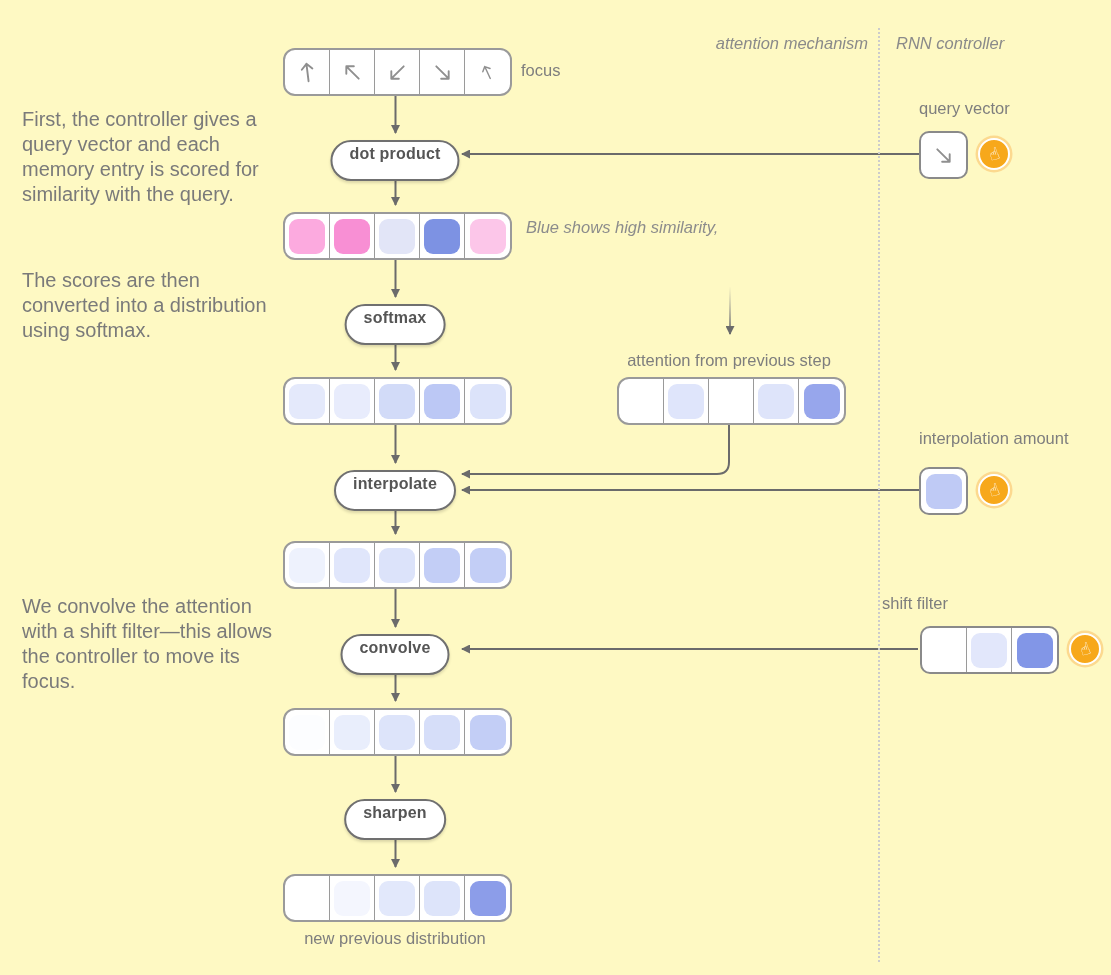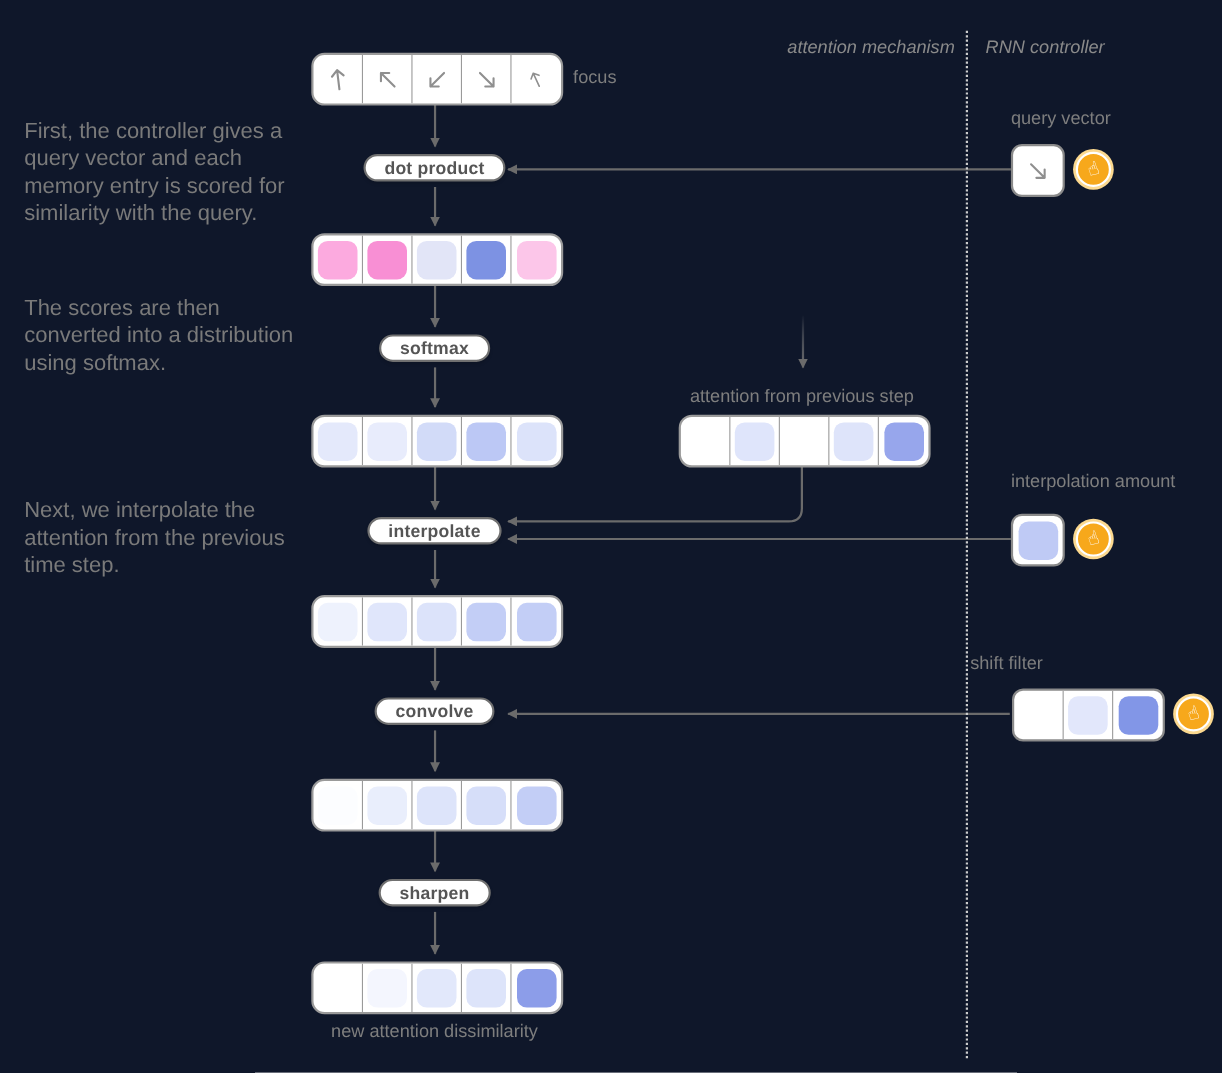--- a/index.html
+++ b/index.html
@@ -2,38 +2,38 @@
 <html style="--line: #6b6b6b; --cell-border: #9a9a9a; --pill-border: #707070; --text: #7a7a7a; --label: #7e7e7e; --hand: #f7a81b; --hand-ring: #fcd98f; --divider: #cccccc; --pill-text: #555555;"><head>
 <meta charset="utf-8">
 <style>
   :root{
     --line:#6b6b6b; --cell-border:#9a9a9a; --pill-border:#707070;
     --text:#7a7a7a; --label:#7e7e7e; --hand:#f7a81b; --hand-ring:#fcd98f;
     --divider:#cccccc; --pill-text:#555555;
   }
   *{margin:0;padding:0;box-sizing:border-box}
   body{background:#fff;font-family:"Liberation Sans","DejaVu Sans",sans-serif;}
-  #canvas{position:relative;width:1111px;height:975px;background:#0f172a;overflow:hidden}
+  #canvas{position:relative;width:1111px;height:975px;background:#fef9c3;overflow:hidden}
   svg.wires{position:absolute;left:0;top:0;pointer-events:none}
 
   .note{position:absolute;left:22px;width:264px;font-size:20px;line-height:25px;color:var(--text)}
 
   .hdr{position:absolute;top:34px;font-style:italic;font-size:16.5px;color:#8a8a8a}
   .hdr.left{left:608px;width:260px;text-align:right}
   .hdr.right{left:896px}
   .divider{position:absolute;left:878px;top:28px;height:934px;border-left:2px dotted var(--divider)}
 
   .row{position:absolute;display:flex;background:#fff;border:2px solid var(--cell-border);border-radius:12px;overflow:hidden}
   .row .cell{width:45px;height:44px;display:flex;align-items:center;justify-content:center;border-right:1.5px solid var(--cell-border)}
   .row .cell:last-child{border-right:none}
   .swatch{width:36px;height:35px;border-radius:9px}
   .row.single{border-radius:10px;border-color:#8a8a8a}
 
   .pill{position:absolute;left:395px;transform:translateX(-50%);background:#fff;
-    border:2px solid var(--pill-border);border-radius:999px;padding:3px 17px 0;
+    border:2px solid var(--pill-border);border-radius:999px;padding:3px 17px 16px;
     font-size:16px;font-weight:600;color:var(--pill-text);letter-spacing:.2px;
     box-shadow:0 2px 3px rgba(0,0,0,.14);white-space:nowrap;z-index:3}
 
   .dlabel{position:absolute;font-size:16.5px;color:var(--label);white-space:nowrap}
   .caption{position:absolute;left:526px;top:214px;font-size:16.5px;line-height:27px;
     font-style:italic;color:#8c8c8c}
 
   .hand{position:absolute;width:32px;height:32px;border-radius:50%;background:var(--hand);
     border:2px solid #fff;box-shadow:0 0 0 2.5px var(--hand-ring);cursor:pointer;
     display:flex;align-items:center;justify-content:center;z-index:4}
@@ -74,21 +74,21 @@
       <path d="M730 287 L730 334" stroke="url(#fade)"></path>
     </g>
   </svg>
 
   <div class="hdr left">attention mechanism</div>
   <div class="hdr right">RNN controller</div>
   <div class="divider"></div>
 
   <div class="note" style="top:107px">First, the controller gives a query vector and each memory entry is scored for similarity with the query.</div>
   <div class="note" style="top:268px">The scores are then converted into a distribution using softmax.</div>
-  <div class="note" style="top:452px">Next, we interpolate the attention from the previous time step.</div>
+  <div class="note" style="top:594px">We convolve the attention with a shift filter—this allows the controller to move its focus.</div>
 
   <div class="row" style="left:283px;top:48px">
       <div class="cell">
         <svg width="27" height="27" viewBox="0 0 24 24" style="transform:rotate(-52deg) scale(1)">
           <path d="M6.5 17.5 L17.5 6.5 M10.8 6.5 L17.5 6.5 L17.5 13.2" stroke="#8f8f8f" stroke-width="1.7" fill="none" stroke-linecap="round" stroke-linejoin="round"></path>
         </svg>
       </div>
       <div class="cell">
         <svg width="27" height="27" viewBox="0 0 24 24" style="transform:rotate(-90deg) scale(1)">
           <path d="M6.5 17.5 L17.5 6.5 M10.8 6.5 L17.5 6.5 L17.5 13.2" stroke="#8f8f8f" stroke-width="1.7" fill="none" stroke-linecap="round" stroke-linejoin="round"></path>
@@ -129,20 +129,21 @@
         <div class="swatch" style="background: rgb(226, 229, 247);"></div>
       </div>
       <div class="cell">
         <div class="swatch" style="background: rgb(125, 146, 227);"></div>
       </div>
       <div class="cell">
         <div class="swatch" style="background: rgb(252, 198, 233);"></div>
       </div>
     </div>
   <div class="caption">
+    <div>Blue shows high similarity,</div>
   </div>
 
   <div class="row" style="left:283px;top:377px">
       <div class="cell">
         <div class="swatch" style="background: rgb(228, 233, 251);"></div>
       </div>
       <div class="cell">
         <div class="swatch" style="background: rgb(232, 236, 252);"></div>
       </div>
       <div class="cell">
@@ -215,21 +216,21 @@
       <div class="cell">
         <div class="swatch" style="background: rgb(226, 232, 251);"></div>
       </div>
       <div class="cell">
         <div class="swatch" style="background: rgb(221, 228, 250);"></div>
       </div>
       <div class="cell">
         <div class="swatch" style="background: rgb(140, 157, 233);"></div>
       </div>
     </div>
-  <div class="dlabel center-x" style="left:395px;top:929px">new attention dissimilarity</div>
+  <div class="dlabel center-x" style="left:395px;top:929px">new previous distribution</div>
 
   <div class="dlabel" style="left:919px;top:99px">query vector</div>
   <div class="row single" style="left:919px;top:131px">
       <div class="cell">
         <svg width="27" height="27" viewBox="0 0 24 24" style="transform:rotate(90deg) scale(1)">
           <path d="M6.5 17.5 L17.5 6.5 M10.8 6.5 L17.5 6.5 L17.5 13.2" stroke="#8f8f8f" stroke-width="1.7" fill="none" stroke-linecap="round" stroke-linejoin="round"></path>
         </svg>
       </div>
     </div>
   <div class="hand" style="left:978px;top:138px">

